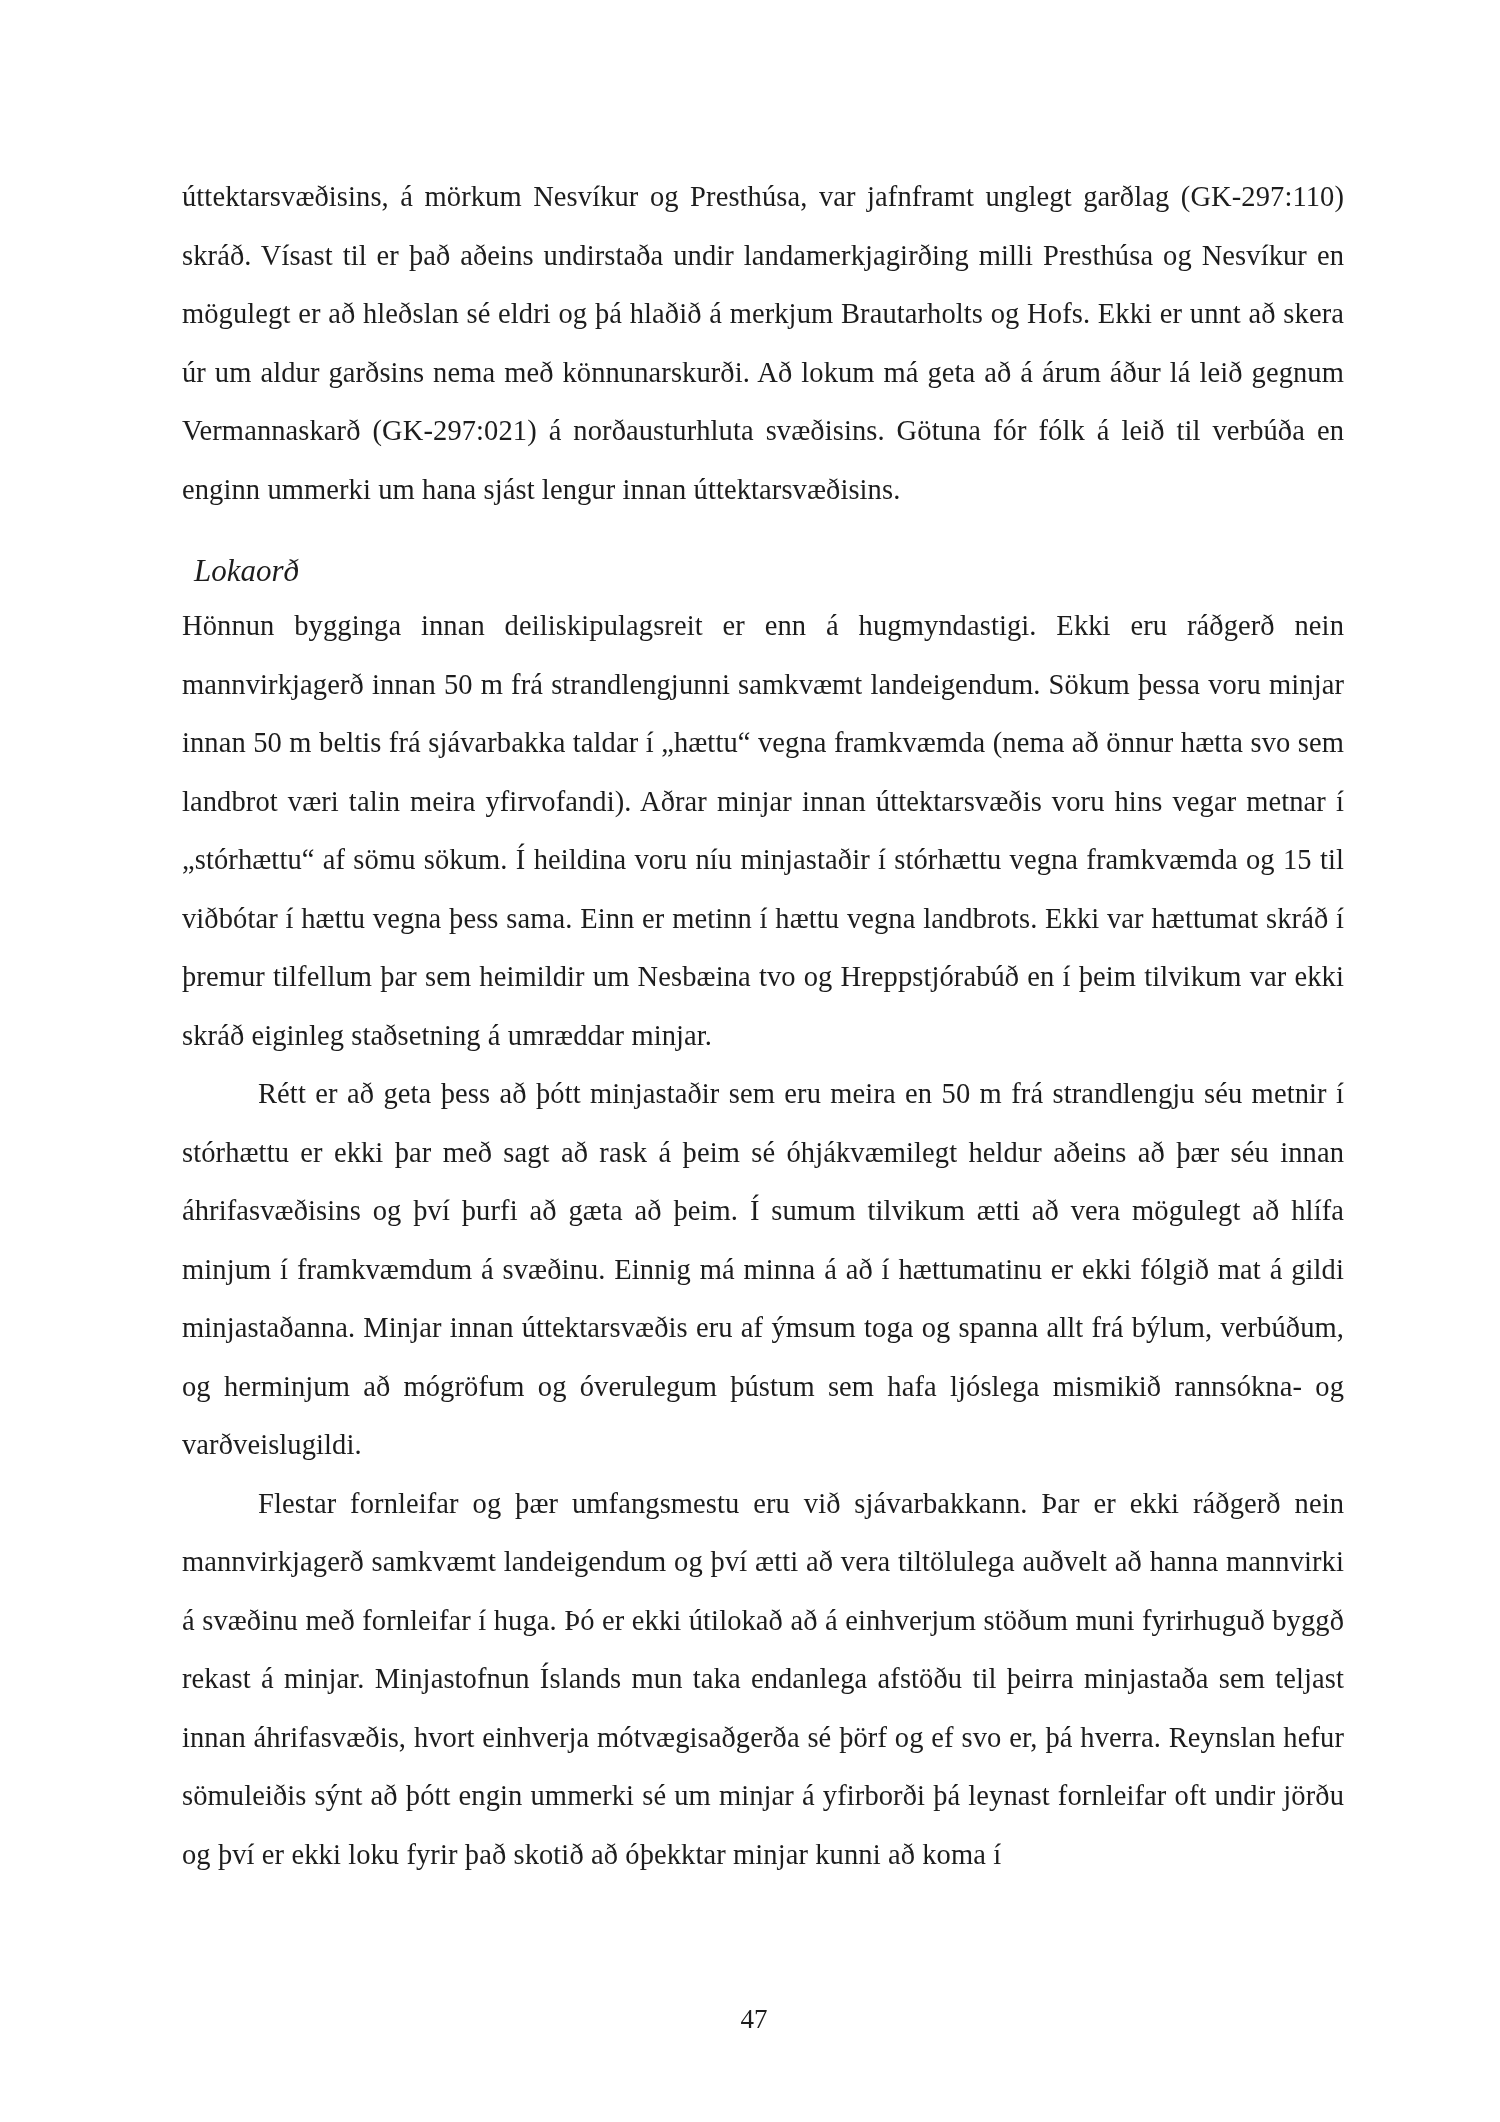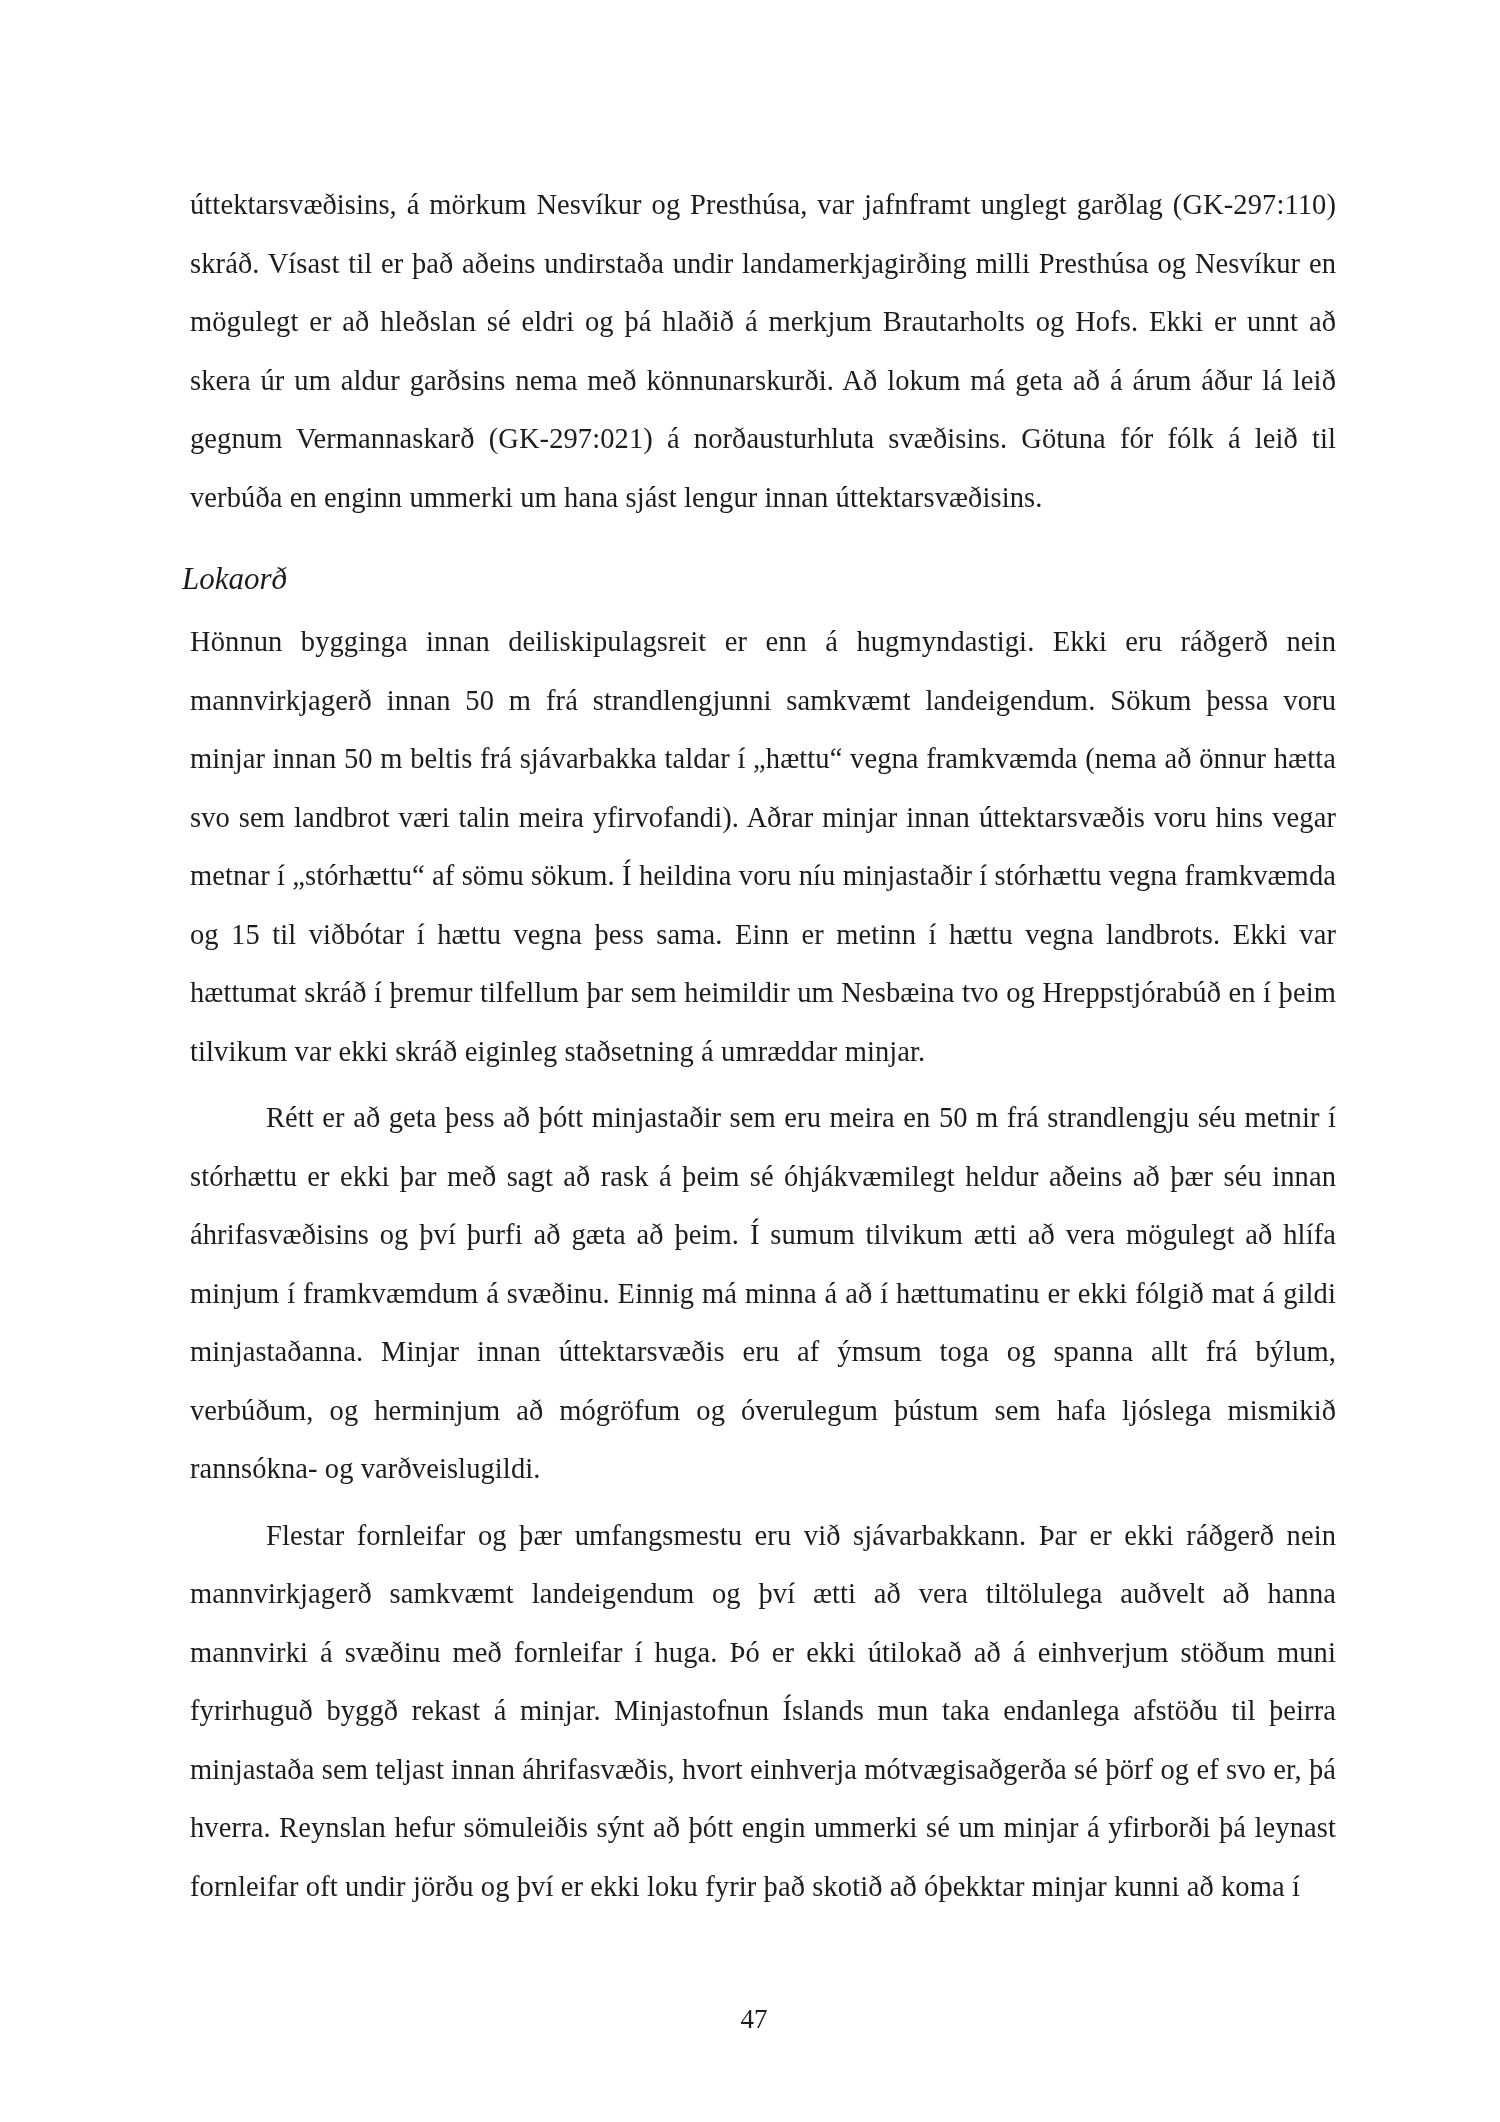--- a/index.html
+++ b/index.html
@@ -16,32 +16,32 @@
     color: #1d1d1d;
     overflow: hidden;
   }
   .content {
     position: absolute;
     left: 182px;
     top: 168px;
     width: 1162px;
   }
   p.body-par {
-    margin: 8px;
+    margin: 0;
     padding: 0;
     font-size: 28.5px;
     line-height: 58.5px;
     text-align: justify;
     letter-spacing: 0.1px;
   }
   p.indent {
     text-indent: 76px;
   }
   h2.section-heading {
-    margin: 26px 0 0 0;
+    margin: 26px 0 0 12px;
     padding: 0;
     font-size: 31px;
     font-style: italic;
     font-weight: normal;
     line-height: 52px;
     text-align: left;
   }
   .page-number {
     position: absolute;
     left: 0;

